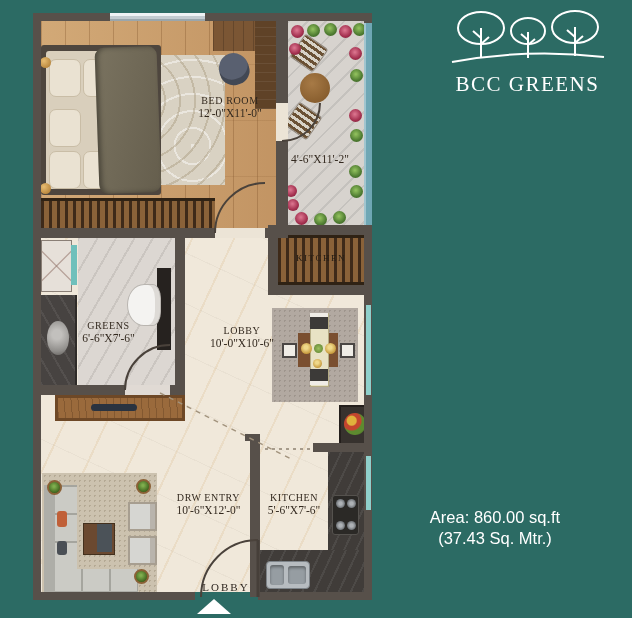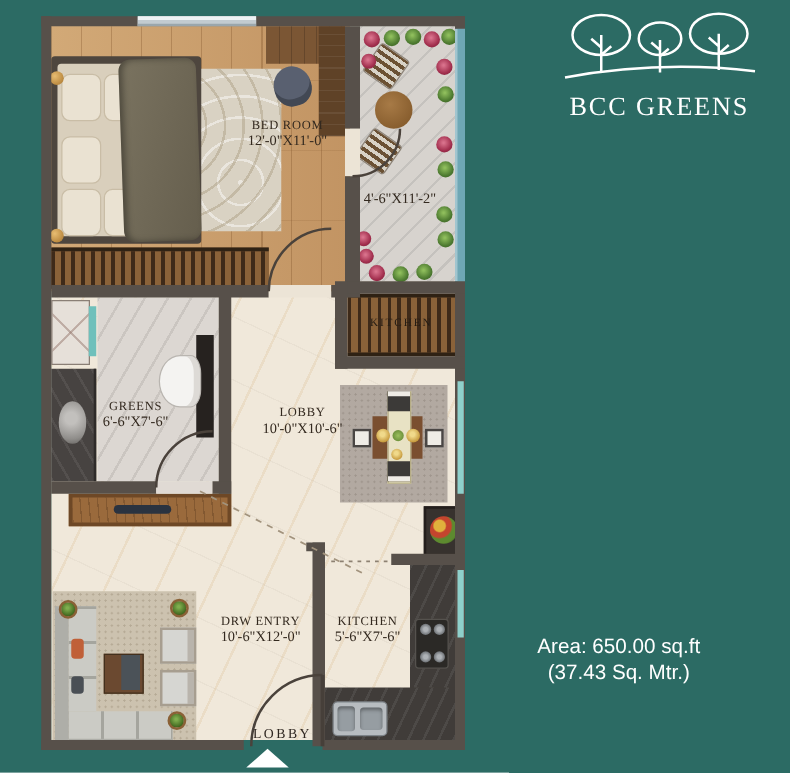--- a/index.html
+++ b/index.html
@@ -317,17 +317,17 @@
         <path d="M33 50 L33 20 M33 30 L25 23 M33 36 L41 29"></path>
         <path d="M80 50 L80 24 M80 32 L73 26 M80 37 L87 31"></path>
         <path d="M127 48 L127 19 M127 29 L119 22 M127 35 L135 28"></path>
         <path d="M4 54 Q 80 40 156 49"></path>
       </g>
     </svg>
     <div class="logo-text">BCC GREENS</div>
   </div>
 
   <div class="unit-info">
-    <div>Area: 650.00 sq.ft</div>
+    <div>Area: 860.00 sq.ft</div>
     <div>(37.43 Sq. Mtr.)</div>
   </div>
 
 </div>
 
 </body></html>

